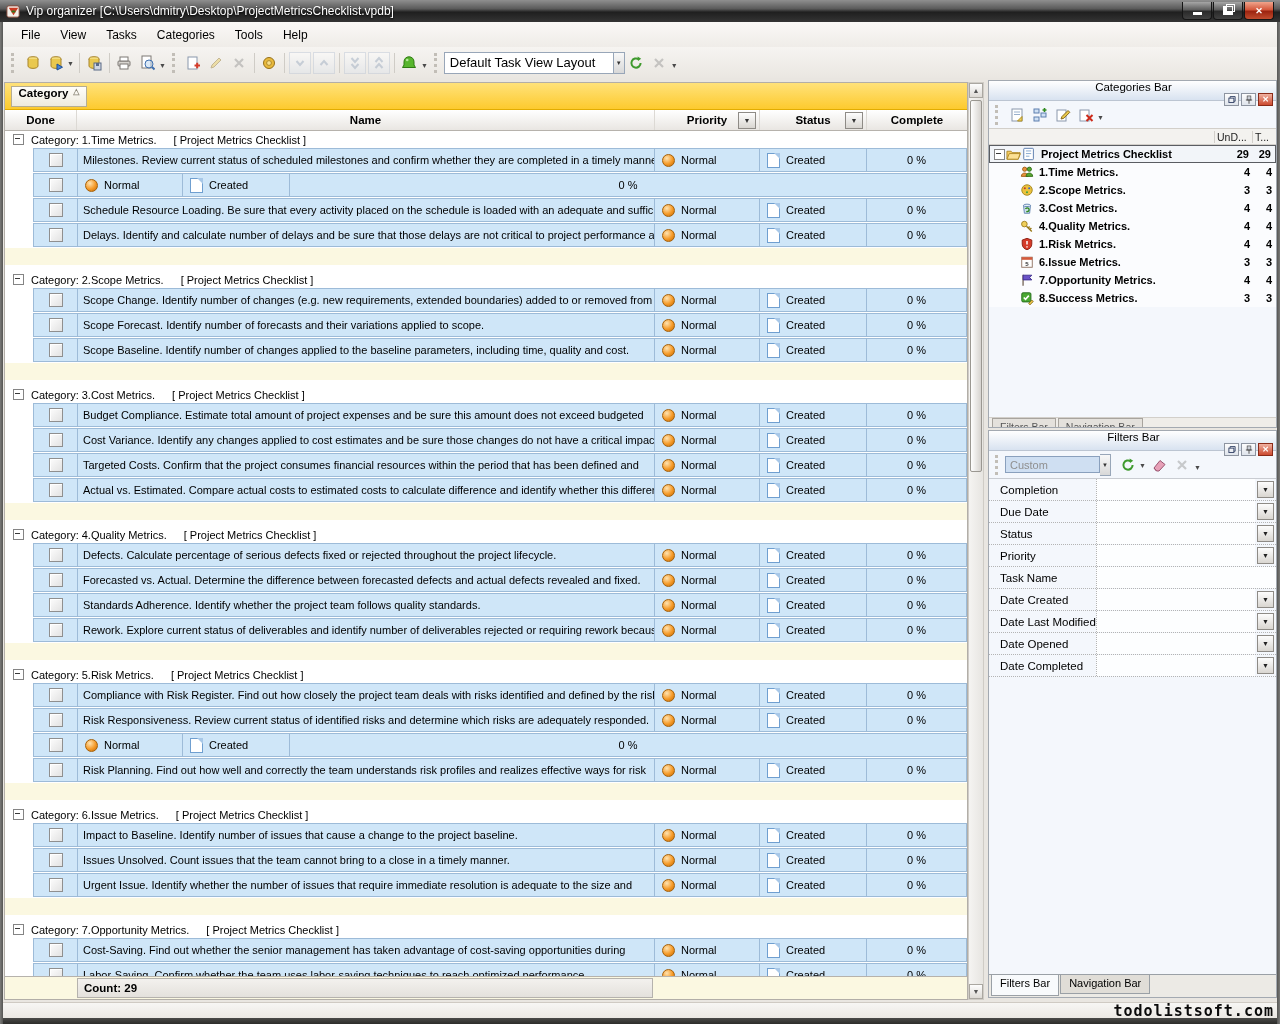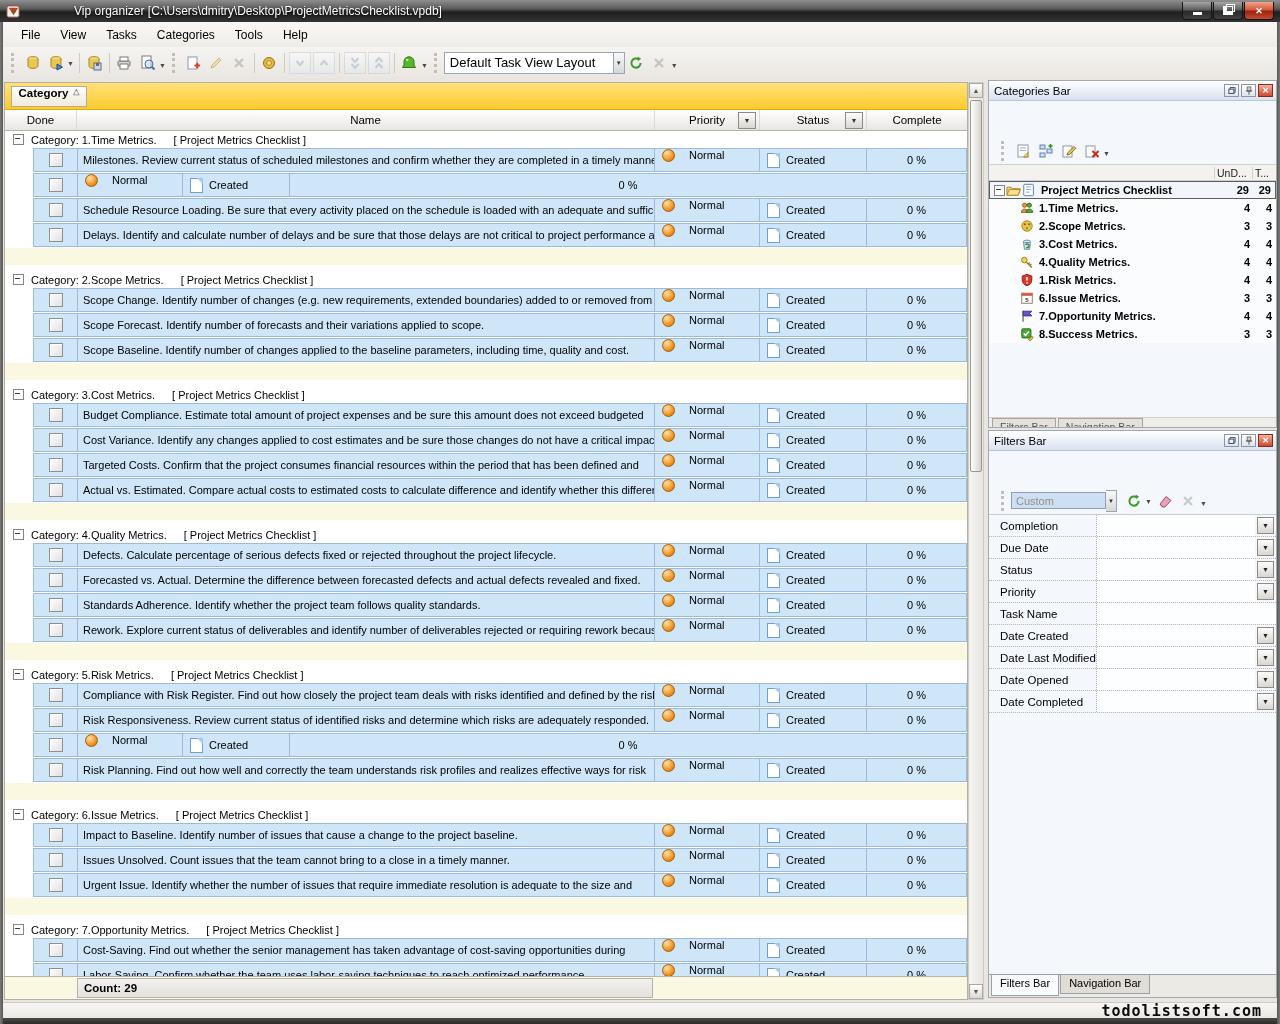--- a/index.html
+++ b/index.html
@@ -1,18 +1,18 @@
 <!DOCTYPE html>
 <html><head>
 <meta charset="utf-8">
 <style>
   html,body{margin:0;padding:0;}
   .window{position:relative;width:1280px;height:1024px;overflow:hidden;background:#efedea;font-family:"Liberation Sans",sans-serif;color:#000;}
   
-  .titlebar{position:absolute;left:0;top:0;right:0;height:22px;background:linear-gradient(#8f8f8f,#5a5a5a 40%,#1f1f1f 55%,#343434);display:flex;align-items:center;padding:0 6px;border-bottom:1px solid #111;gap:48px;}
+  .titlebar{position:absolute;left:0;top:0;right:0;height:22px;background:linear-gradient(#8f8f8f,#5a5a5a 40%,#1f1f1f 55%,#343434);display:flex;align-items:center;padding:0 6px;border-bottom:1px solid #111;}
   .titlebar .title{color:#fff;font-size:12px;margin-left:5px;text-shadow:0 1px 2px #000;white-space:nowrap;}
   .win-controls{margin-left:auto;display:flex;}
   .win-btn{width:28px;height:17px;margin-left:1px;border:1px solid #151515;border-top:none;border-radius:0 0 4px 4px;display:flex;align-items:center;justify-content:center;background:linear-gradient(#a6a6a6,#5e5e5e 45%,#2a2a2a 55%,#414141);color:#fff;font-size:9px;font-weight:bold;}
   .win-btn.close{background:linear-gradient(#f0a48c,#d4583c 45%,#9c2410 55%,#c14c2e);}
   .glyph-min{width:9px;height:3px;background:#fff;margin-top:6px;}
   .glyph-restore{width:8px;height:7px;border:1px solid #fff;box-shadow:2px -2px 0 -0px #fff inset;position:relative;}
   .glyph-restore:before{content:'';position:absolute;left:2px;top:-3px;width:7px;height:6px;border:1px solid #fff;}
   
   .menubar{position:absolute;left:3px;right:3px;top:22px;height:25px;background:linear-gradient(#faf8f6,#efece8);display:flex;align-items:center;padding-left:8px;border-bottom:1px solid #e2ded8;}
   .menu-item{padding:4px 10px;font-size:12px;}
@@ -27,63 +27,63 @@
   .combo-dd{width:10px;height:20px;border:1px solid #98a6b8;border-left:none;background:linear-gradient(#f8f8f8,#d8d8d8);display:flex;align-items:center;justify-content:center;font-size:6px;color:#333;}
   
   .workspace{position:absolute;left:0;top:78px;right:0;height:924px;background:#e9e6e1;}
   .edge{position:absolute;top:22px;bottom:0;width:3px;background:linear-gradient(90deg,#7a7a78,#565654);z-index:5;}
   .edge.left{left:0;} .edge.right{right:0;background:linear-gradient(90deg,#565654,#7a7a78);}
   
   .left-pane{position:absolute;left:4px;top:4px;width:964px;height:918px;background:#fff;border:1px solid #b2aea8;box-sizing:border-box;}
   .group-bar{height:26px;background:linear-gradient(#ffe27a,#fdca2e);border-bottom:1px solid #e2ac00;display:flex;align-items:center;padding-left:6px;}
   .group-tab{height:19px;min-width:62px;background:linear-gradient(#fffefb,#eeeadd);border:1px solid #b5ad92;display:flex;align-items:flex-start;justify-content:center;font-size:11.5px;font-weight:bold;padding:0 6px;gap:5px;}
   .sort-tri{font-size:8px;color:#8a8576;}
-  .thead{height:20px;display:flex;background:linear-gradient(#ffffff,#e9e6e2);border-bottom:1px solid #b6b2ac;font-size:11.5px;font-weight:normal;align-items:flex-start;}
+  .thead{height:20px;display:flex;background:linear-gradient(#ffffff,#e9e6e2);border-bottom:1px solid #b6b2ac;font-size:11.5px;font-weight:bold;align-items:flex-start;}
   .thead .hc{display:flex;align-items:center;justify-content:center;height:100%;box-sizing:border-box;}
   .hc-done{width:72px;border-right:1px solid #dcd9d4;}
   .hc-name{width:578px;border-right:1px solid #dcd9d4;}
   .hc-pri{width:105px;border-right:1px solid #dcd9d4;position:relative;}
   .hc-status{width:107px;border-right:1px solid #dcd9d4;position:relative;}
   .hc-comp{flex:1;}
   .hfilter{position:absolute;right:3px;top:2px;width:16px;height:15px;background:linear-gradient(#fdfdfd,#d9d6d1);border:1px solid #8e8b86;font-size:7px;display:flex;align-items:center;justify-content:center;color:#333;}
   .tbody{position:relative;height:850px;overflow:hidden;background:#fff;}
   .ghead{height:17px;display:flex;align-items:center;font-size:11px;background:#fff;padding-left:8px;gap:7px;}
   .gh-suffix{margin-left:10px;}
   .expander{width:9px;height:9px;background:#fff;border:1px solid #848484;position:relative;flex:none;}
   .expander:after{content:'';position:absolute;left:1px;top:3px;width:5px;height:1px;background:#3a3a3a;}
   .trow{height:24px;margin:0 0 1px 28px;display:flex;background:#cfe6f8;border:1px solid #9dbbd8;border-left:1px solid #9dbbd8;box-sizing:border-box;align-items:center;font-size:11px;}
   .c-done{width:44px;height:100%;display:flex;align-items:center;justify-content:center;border-right:1px solid #9dbbd8;box-sizing:border-box;}
   .cb{width:12px;height:12px;border:1px solid #8f8f8f;background:linear-gradient(135deg,#fdfdfd,#e2e2e2);box-shadow:inset 1px 1px 0 #fff;}
   .c-name{width:577px;padding-left:5px;white-space:nowrap;overflow:hidden;border-right:1px solid #9dbbd8;height:100%;display:flex;align-items:center;box-sizing:border-box;}
-  .c-pri{width:105px;height:100%;display:flex;align-items:flex-start;gap:14px;padding-left:7px;border-right:1px solid #9dbbd8;box-sizing:border-box;}
+  .c-pri{width:105px;height:100%;display:flex;align-items:center;gap:6px;padding-left:7px;border-right:1px solid #9dbbd8;box-sizing:border-box;}
   .ball{width:13px;height:13px;border-radius:50%;background:radial-gradient(circle at 35% 30%,#ffe3b0,#f59a28 55%,#c06a08);border:1px solid #a66008;box-sizing:border-box;flex:none;}
   .c-status{width:107px;height:100%;display:flex;align-items:center;gap:6px;padding-left:7px;border-right:1px solid #9dbbd8;box-sizing:border-box;}
   .pageic{width:11px;height:13px;background:#fff;border:1px solid #6f9fd0;position:relative;flex:none;}
   .pageic:after{content:'';position:absolute;top:-1px;right:-1px;border:3px solid;border-color:#a8c8e8 #a8c8e8 transparent transparent;border-bottom-color:transparent;border-left-color:transparent;}
   .c-comp{flex:1;display:flex;align-items:center;justify-content:center;height:100%;}
   .gfill{height:17px;background:#fbf8e1;}
   .ggap{height:6px;background:#fff;}
   .tfoot{position:absolute;left:0;right:0;bottom:0;height:22px;background:#fbf8e1;border-top:1px solid #b6b2ac;display:flex;align-items:center;}
   .count-box{margin-left:72px;width:576px;height:20px;background:linear-gradient(#f3f1ee,#e4e1dc);border:1px solid #b5b2ad;display:flex;align-items:center;padding-left:6px;font-size:11.5px;font-weight:bold;box-sizing:border-box;}
   
   .v-scroll{position:absolute;left:968px;top:4px;width:16px;height:918px;background:linear-gradient(90deg,#f5f4f2,#e7e5e1);border:1px solid #cfccc6;box-sizing:border-box;}
   .sb-btn{position:absolute;left:0;width:14px;height:15px;background:linear-gradient(#fdfdfd,#dddad5);border:1px solid #aaa7a1;display:flex;align-items:center;justify-content:center;font-size:7px;color:#555;box-sizing:border-box;}
   .sb-up{top:0;} .sb-down{bottom:0;}
   .sb-thumb{position:absolute;left:1px;top:17px;width:12px;height:372px;background:linear-gradient(90deg,#fefefe,#d6d3cf);border:1px solid #9a9791;border-radius:2px;box-sizing:border-box;}
   .splitter{position:absolute;left:984px;top:0;width:4px;height:924px;}
   
   .right-pane{position:absolute;left:988px;top:2px;width:289px;height:920px;}
   .panel{position:absolute;left:0;width:289px;border:1px solid #a3a9b1;background:#f4f7fc;box-sizing:border-box;}
   .panel.cats{top:0;height:348px;}
   .panel.filters{top:350px;height:568px;}
-  .p-head{height:19px;background:linear-gradient(#ffffff,#d8e2f0);border-bottom:1px solid #bcc5d2;display:flex;align-items:center;padding:0 3px 0 5px;font-size:11.5px;}
+  .p-head{height:19px;background:linear-gradient(#ffffff,#d8e2f0);border-bottom:1px solid #bcc5d2;display:flex;align-items:center;padding:0 3px 0 5px;font-size:11.5px;flex-direction:column;}
   .ph-btns{margin-left:auto;display:flex;gap:2px;}
   .ph-btn{width:15px;height:13px;border:1px solid #8d94a0;background:linear-gradient(#fdfdfd,#dfe4ec);display:flex;align-items:center;justify-content:center;font-size:8px;color:#39476a;box-sizing:border-box;}
   .ph-btn.close{background:linear-gradient(#f0b0a0,#cc4a30);color:#fff;font-weight:bold;border-color:#8a2a18;}
-  .p-toolbar{height:27px;display:flex;align-items:center;padding-left:8px;margin-top:36px;}
+  .p-toolbar{height:27px;display:flex;align-items:center;padding-left:2px;}
   .tree-colhead{height:15px;display:flex;align-items:center;background:#f3f2ef;border-bottom:1px solid #d2cfca;border-top:1px solid #d2cfca;font-size:10.5px;color:#222;}
   .tch-un{margin-left:auto;width:38px;border-left:1px solid #d2cfca;padding-left:2px;box-sizing:border-box;}
   .tch-t{width:24px;border-left:1px solid #d2cfca;padding-left:2px;box-sizing:border-box;}
   .tree{background:#fbfcfe;}
   .tree-row{height:18px;display:flex;align-items:center;font-size:11px;font-weight:bold;padding-left:4px;box-sizing:border-box;}
   .tree-row .lbl{margin-left:4px;white-space:nowrap;overflow:hidden;}
   .tree-row .num-un{margin-left:auto;width:30px;text-align:right;flex:none;}
   .tree-row .num-t{width:22px;text-align:right;padding-right:4px;flex:none;}
   .tree-row.selected{border:1px solid #5a5d62;background:#f2f5f9;}
   .tree-row.child{padding-left:30px;}
@@ -94,21 +94,21 @@
   .preset-combo{width:95px;height:17px;background:#cfdff2;border:1px solid #8aa0bd;color:#8f8f8f;font-size:11px;display:flex;align-items:center;padding:0 4px;box-sizing:border-box;}
   .filter-rows{border-top:1px solid #c9ccd2;}
   .filter-row{height:21px;display:flex;align-items:center;border-bottom:1px dotted #b4b4b4;}
   .f-label{width:96px;padding-left:11px;font-size:11.5px;white-space:nowrap;overflow:hidden;flex:none;}
   .f-value{flex:1;height:100%;background:#fdfeff;border-left:1px dotted #b4b4b4;}
   .f-drop{width:17px;height:17px;margin:0 2px;background:linear-gradient(#fdfdfd,#d9d6d1);border:1px solid #8e8b86;display:flex;align-items:center;justify-content:center;font-size:7px;color:#222;box-sizing:border-box;flex:none;}
   .dock-tabs{position:absolute;left:0;right:0;bottom:0;height:22px;border-top:1px solid #9aa0a6;background:#eceae5;display:flex;padding-left:2px;align-items:flex-start;}
   .dtab{height:19px;padding:2px 8px 0;font-size:11px;border:1px solid #9aa0a6;border-top:none;margin-right:1px;background:#e0ddd7;box-sizing:border-box;}
   .dtab.active{background:#f8fafc;height:21px;}
   
-  .statusbar{position:absolute;left:0;right:0;top:1002px;height:16px;background:linear-gradient(#f7f6f4,#eae7e2);border-top:1px solid #cfcac3;display:flex;align-items:center;justify-content:flex-end;padding-right:18px;}
+  .statusbar{position:absolute;left:0;right:0;top:1002px;height:16px;background:linear-gradient(#f7f6f4,#eae7e2);border-top:1px solid #cfcac3;display:flex;align-items:center;justify-content:flex-end;padding-right:6px;}
   .brand{font-family:"DejaVu Sans Mono",monospace;font-weight:bold;font-size:15px;letter-spacing:1px;color:#0a0a0a;}
   .bottom-edge{position:absolute;left:0;right:0;top:1018px;height:6px;background:linear-gradient(#4a4a48,#2c2c2a);}
 </style>
 </head>
 <body>
 
 <div class="window">
 
   <div class="titlebar">
     <span style="display:flex;">

